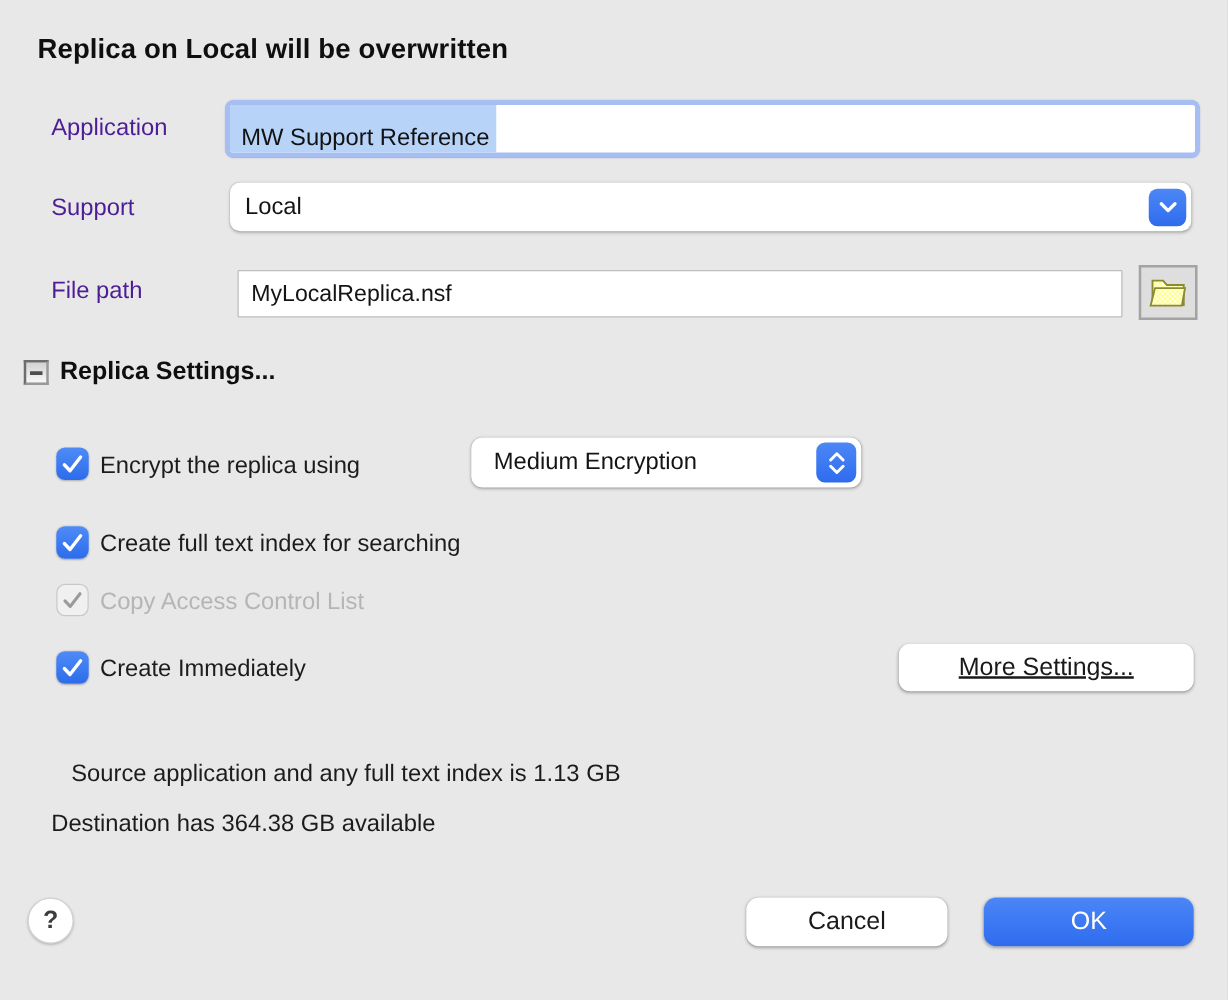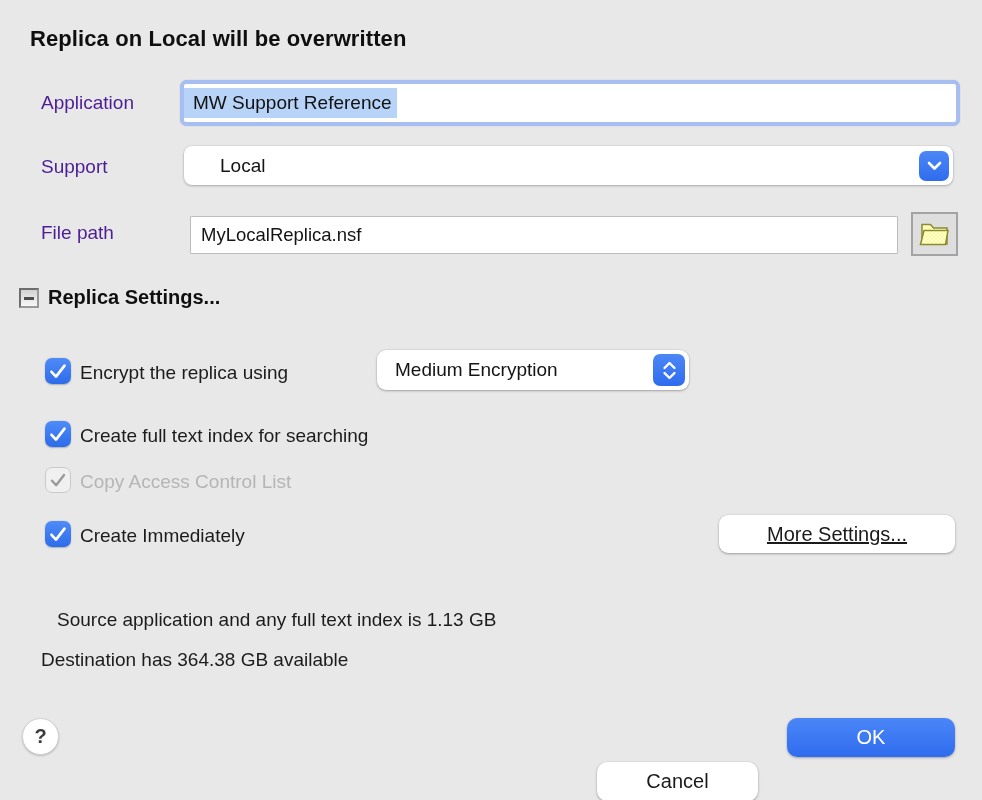--- a/index.html
+++ b/index.html
@@ -27,33 +27,33 @@
     box-shadow: 0 0 1px rgba(70,110,220,0.5);
   }
   .app-field-inner {
     position: absolute; left: 4px; top: 4px; right: 4px; bottom: 4px;
     background: #ffffff; border-radius: 2px;
     display: flex; align-items: center;
     font-size: 19px; overflow: hidden;
   }
   .selected-text {
     background: #b7d3f8; color: #121212;
-    padding: 4px 5px 4px 9px;
+    padding: 20px 5px 4px 9px;
     white-space: nowrap;
   }
 
   
   .combo {
     left: 184px; top: 146px; width: 769px; height: 39px;
     background: #ffffff; border-radius: 8px;
     box-shadow: 0 0 0 0.5px rgba(0,0,0,0.08), 0 1px 2.5px rgba(0,0,0,0.25);
     display: flex; align-items: center;
     font-size: 19px;
   }
-  .combo-text { padding-left: 36px; color: #141414; }
+  .combo-text { padding-left: 12px; color: #141414; }
   .combo-btn {
     position: absolute; right: 4px; top: 4.5px;
     width: 30px; height: 30px; border-radius: 7px;
     background: linear-gradient(#4c87f6, #2f6cee);
     display: flex; align-items: center; justify-content: center;
   }
 
   
   .plain-input {
     left: 190px; top: 216px; width: 708px; height: 38px;
@@ -121,21 +121,21 @@
   }
   .btn-white {
     background: #ffffff; color: #1a1a1a;
     box-shadow: 0 0 0 0.5px rgba(0,0,0,0.06), 0 1px 2.5px rgba(0,0,0,0.3);
   }
   .btn-blue {
     background: linear-gradient(#4b86f7, #2f6cee); color: #ffffff;
     box-shadow: 0 1px 2.5px rgba(0,0,0,0.3);
   }
   .more-settings { left: 719px; top: 515px; width: 236px; height: 38px; border-radius: 9px; text-decoration: underline; }
-  .cancel-btn { left: 597px; top: 718px; width: 161px; height: 39px; margin-top: 44px; }
+  .cancel-btn { left: 597px; top: 718px; width: 161px; height: 39px; }
   .ok-btn { left: 787px; top: 718px; width: 168px; height: 39px; font-weight: 500; }
   .help-btn {
     left: 22px; top: 718px; width: 37px; height: 37px;
     background: #ffffff; border-radius: 50%;
     border: 0.5px solid #d2d2d2;
     box-shadow: 0 1px 2px rgba(0,0,0,0.22);
     display: flex; align-items: center; justify-content: center;
     font-size: 20px; font-weight: 700; color: #3c3c3c;
     cursor: pointer;
   }

